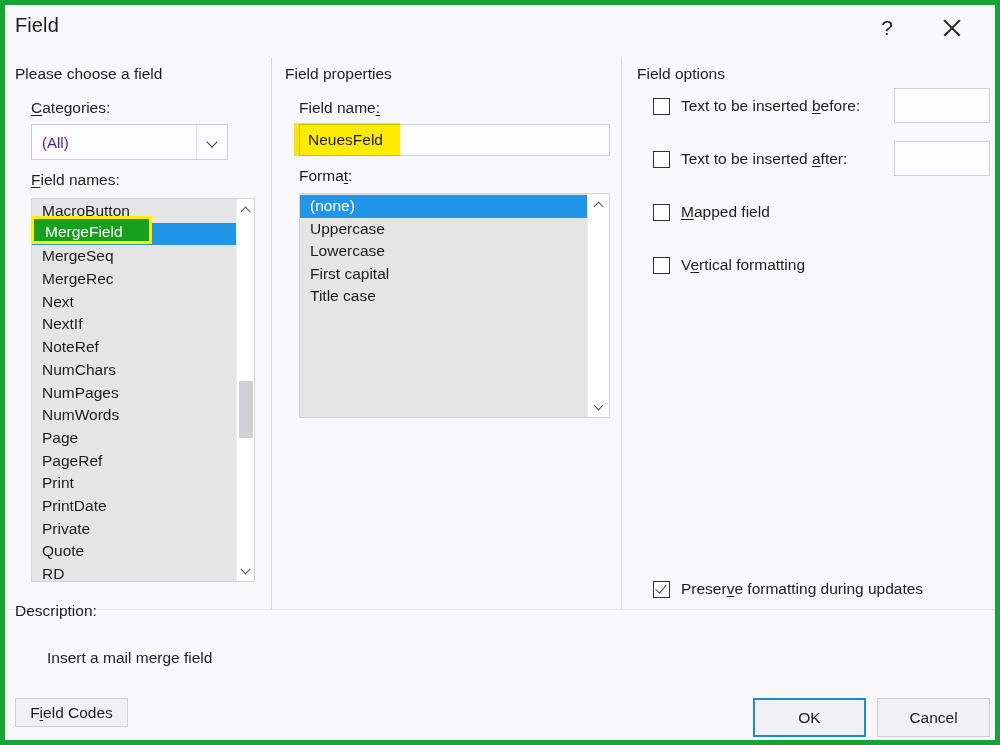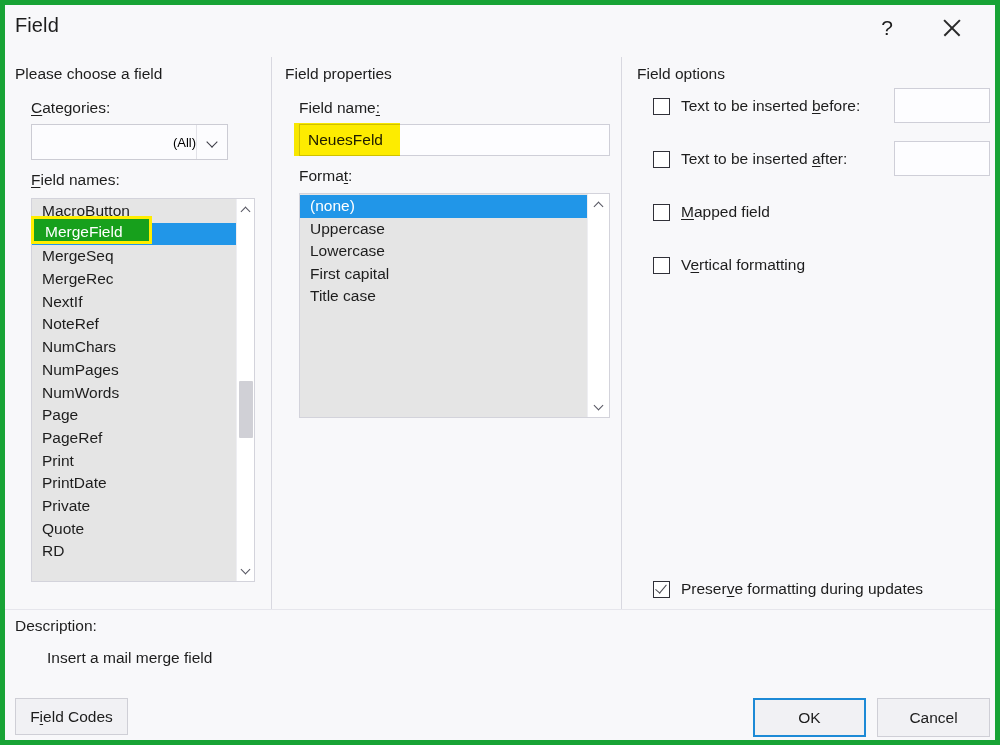--- a/index.html
+++ b/index.html
@@ -114,23 +114,22 @@
     position: absolute;
     box-sizing: border-box;
     background: #fcfcfe;
     border: 1px solid #ccccd4;
     display: flex;
     align-items: center;
   }
   .combo .val {
     flex: 1;
     padding-left: 10px;
-    font-size: 13px;
-    color: #000000;
-    text-align: right;
+    font-size: 15px;
+    color: #4c1d95;
   }
   .combo .arrowbox {
     width: 30px;
     height: 100%;
     border-left: 1px solid #e2e2e8;
     display: flex;
     align-items: center;
     justify-content: center;
     background: #fcfcfe;
   }
@@ -347,20 +346,21 @@
     <div class="lbl" style="left:26px; top:166px;">
       <span class="acc">F</span><span>ield names:</span>
     </div>
 
     <div class="listbox" style="left:26px; top:193px; width:224px; height:384px;">
       <div class="items" id="field-names-items">
           <div class="item">MacroButton</div>
           <div class="item selected">MergeField</div>
           <div class="item">MergeSeq</div>
           <div class="item">MergeRec</div>
+          <div class="item">Next</div>
           <div class="item">NextIf</div>
           <div class="item">NoteRef</div>
           <div class="item">NumChars</div>
           <div class="item">NumPages</div>
           <div class="item">NumWords</div>
           <div class="item">Page</div>
           <div class="item">PageRef</div>
           <div class="item">Print</div>
           <div class="item">PrintDate</div>
           <div class="item">Private</div>
@@ -437,24 +437,24 @@
         </div>
       </div>
 
     <div class="cbrow" style="left:648px; top:575px;">
       <span class="cbox checked"></span>
       <span class="cbtext">
         <span>Preser</span><span class="acc">v</span><span>e formatting during updates</span>
       </span>
     </div>
 
-    <div class="lbl" style="left:10px; top:612px;">Description:</div>
+    <div class="lbl" style="left:10px; top:597px;">Description:</div>
     <div class="lbl" style="left:42px; top:644px;">Insert a mail merge field</div>
 
-    <div class="btn" style="left:10px; top:693px; width:113px; height:37px;">
+    <div class="btn" style="left:10px; top:693px; width:113px; height:29px;">
       <span><span>F</span><span class="acc">i</span><span>eld Codes</span></span>
     </div>
 
     <div class="btn default" style="left:748px; top:693px; width:113px; height:39px;text-align:center;">
       <span>OK</span>
     </div>
 
     <div class="btn" style="left:872px; top:693px; width:113px; height:39px;">
       <span>Cancel</span>
     </div>

